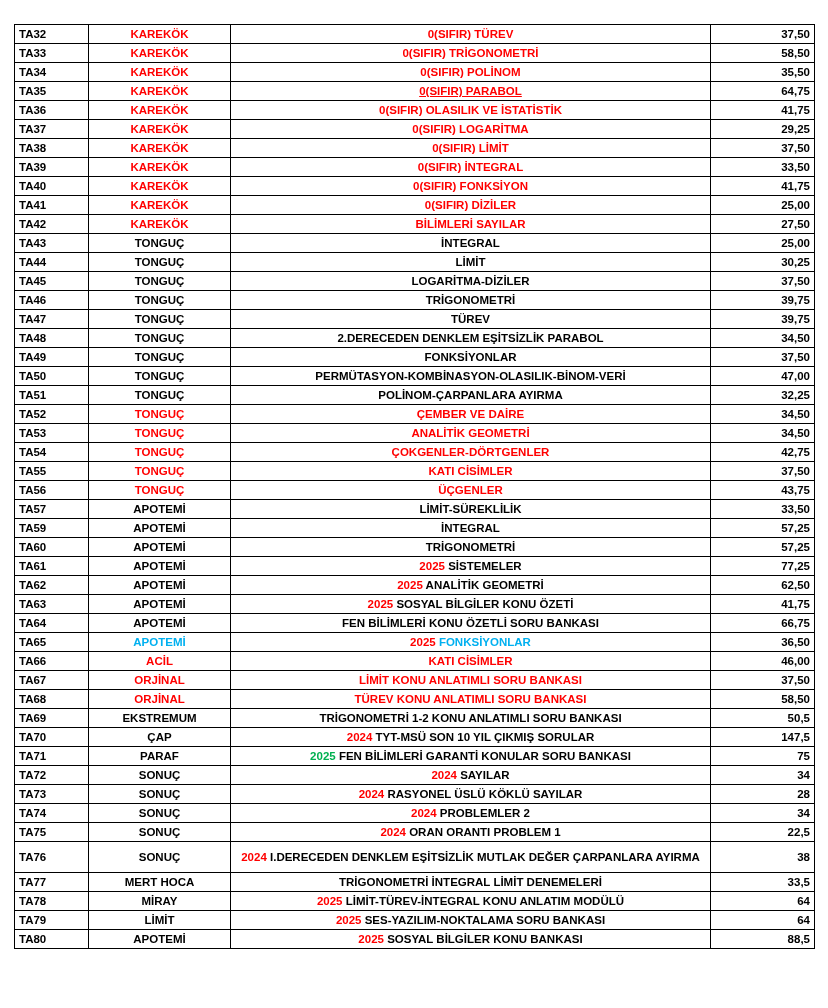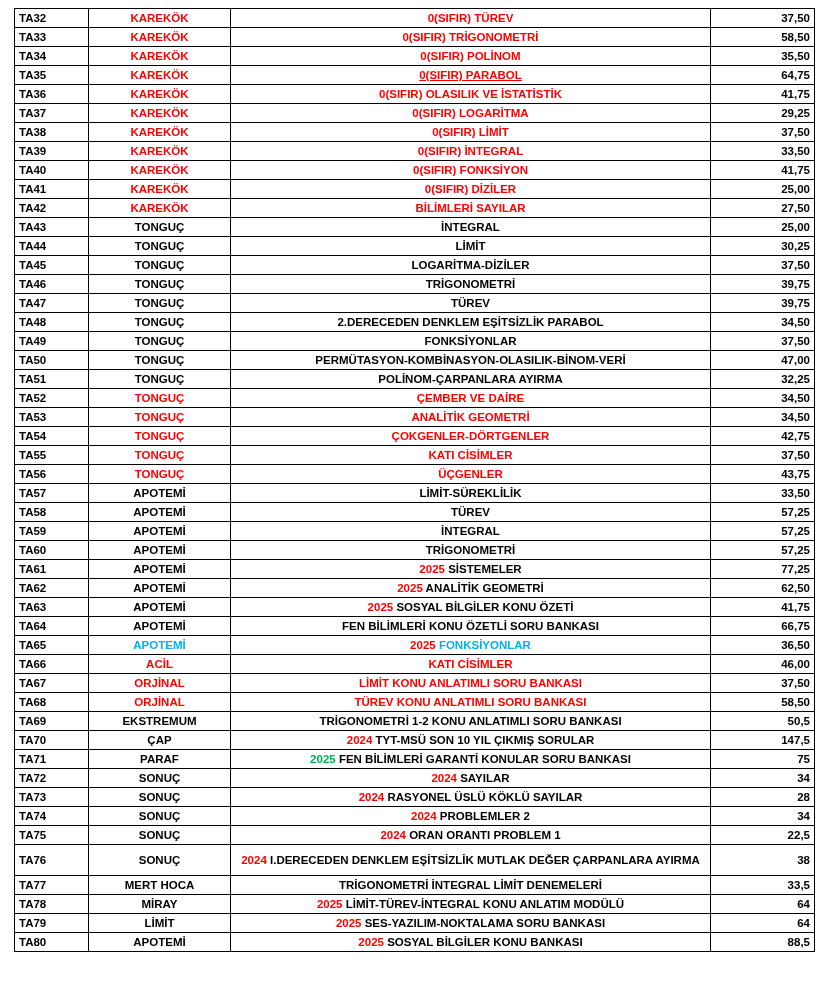--- a/index.html
+++ b/index.html
@@ -7,21 +7,21 @@
     padding: 0;
     background: #ffffff;
   }
   body {
     width: 828px;
     height: 1008px;
     font-family: "Liberation Sans", sans-serif;
     box-sizing: border-box;
   }
   .page {
-    padding: 8px 14px;
+    padding: 24px 14px;
   }
   table.price-table {
     border-collapse: collapse;
     width: 800px;
     table-layout: fixed;
   }
   table.price-table td {
     border: 1px solid #000000;
     font-weight: bold;
     font-size: 11.5px;
@@ -202,26 +202,20 @@
           <td class="title"><span style="color: rgb(255, 0, 0); text-align: center;">ÜÇGENLER</span></td>
           <td class="price">43,75</td>
         </tr>
         <tr>
           <td class="code">TA57</td>
           <td class="brand" style="color: rgb(0, 0, 0);">APOTEMİ</td>
           <td class="title"><span style="color: rgb(0, 0, 0);">LİMİT-SÜREKLİLİK</span></td>
           <td class="price">33,50</td>
         </tr>
         <tr>
-          <td class="code">TA58</td>
-          <td class="brand" style="color: rgb(0, 0, 0);">APOTEMİ</td>
-          <td class="title"><span style="color: rgb(0, 0, 0);">TÜREV</span></td>
-          <td class="price">57,25</td>
-        </tr>
-        <tr>
           <td class="code">TA59</td>
           <td class="brand" style="color: rgb(0, 0, 0);">APOTEMİ</td>
           <td class="title"><span style="color: rgb(0, 0, 0);">İNTEGRAL</span></td>
           <td class="price">57,25</td>
         </tr>
         <tr>
           <td class="code">TA60</td>
           <td class="brand" style="color: rgb(0, 0, 0);">APOTEMİ</td>
           <td class="title"><span style="color: rgb(0, 0, 0);">TRİGONOMETRİ</span></td>
           <td class="price">57,25</td>

